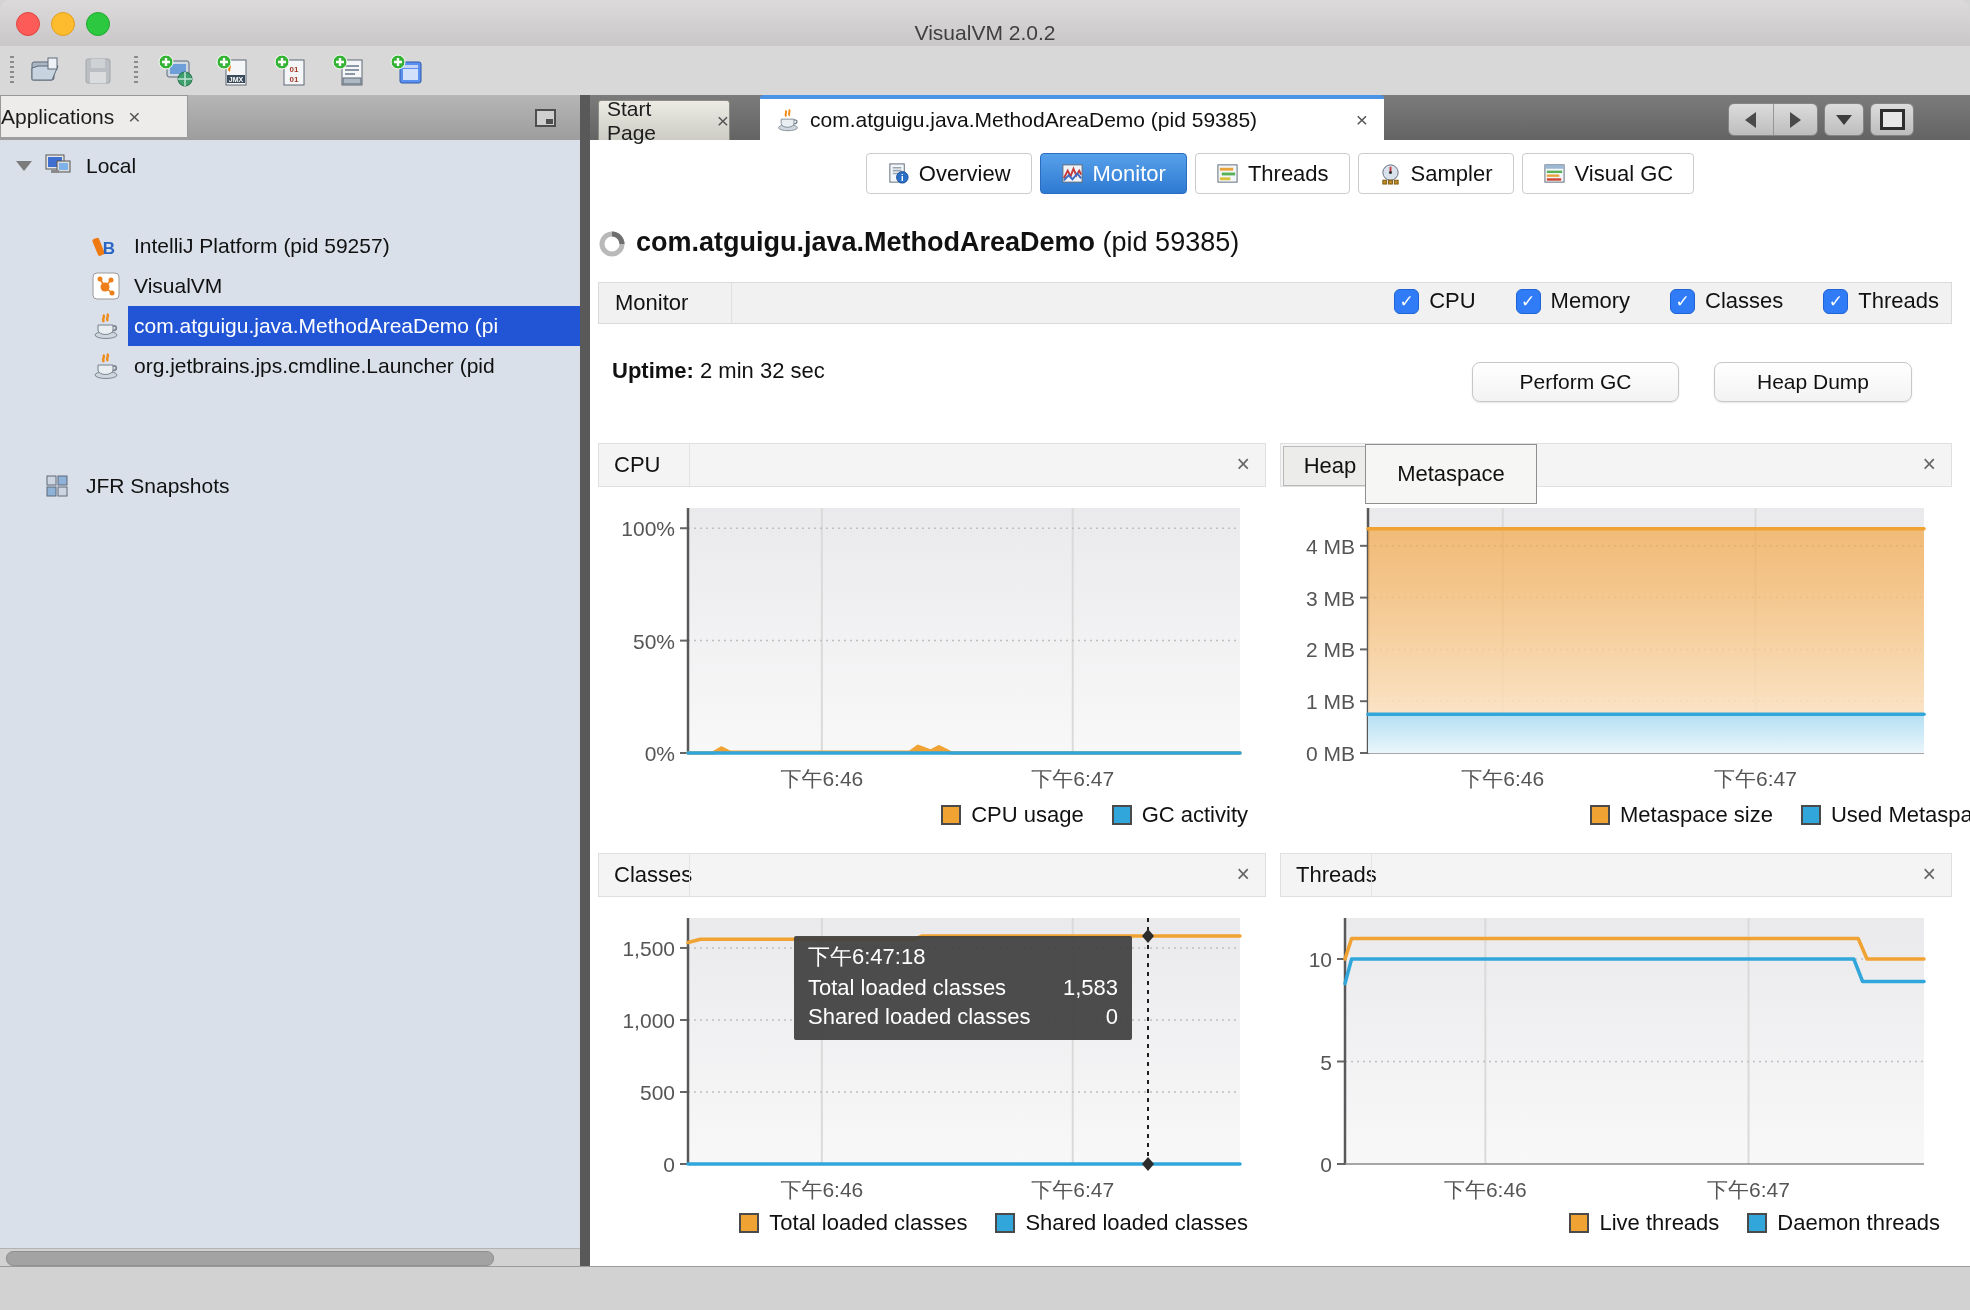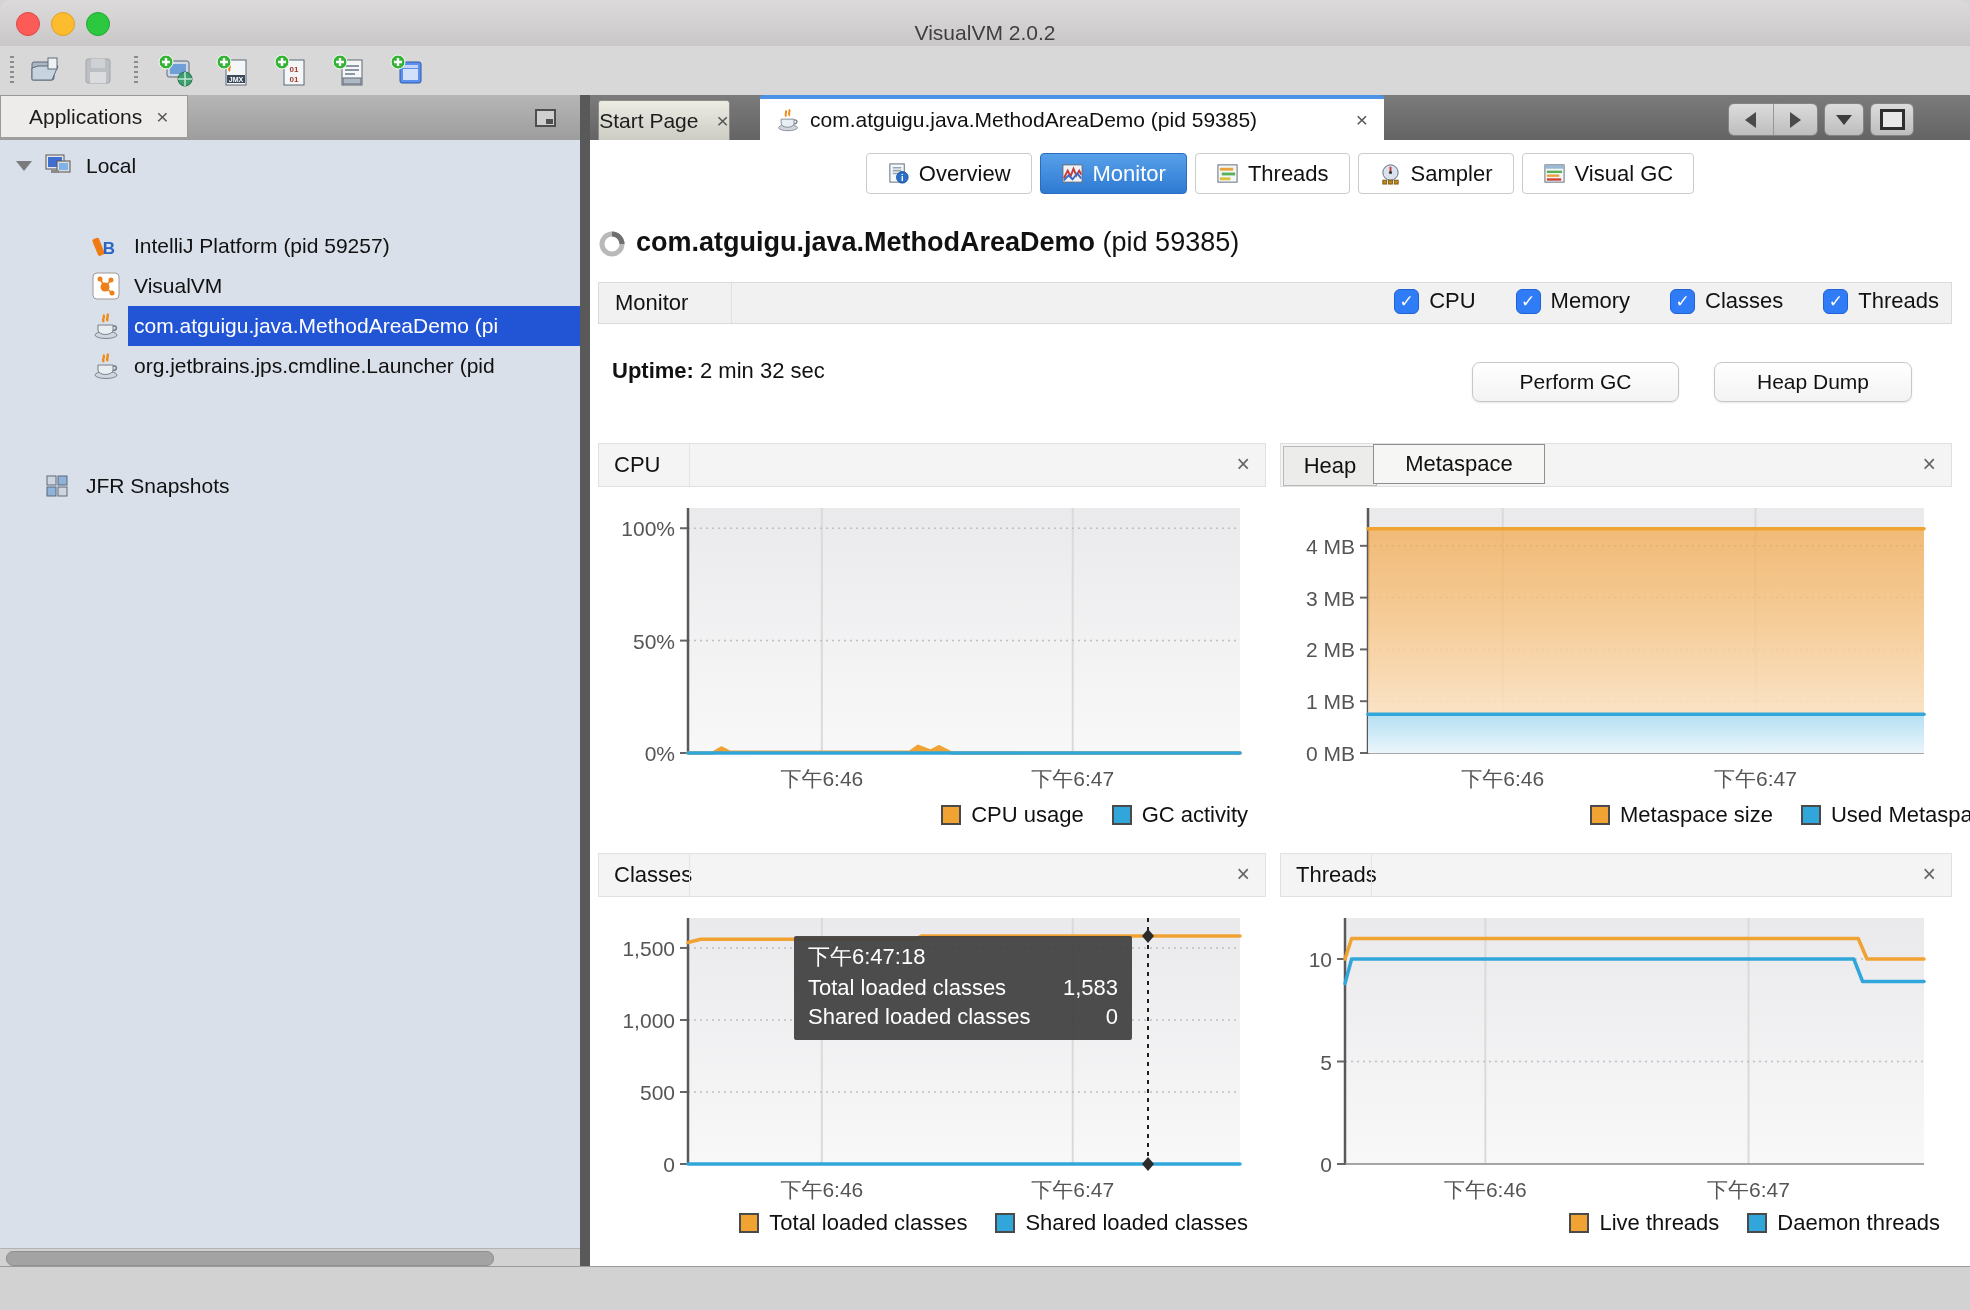--- a/index.html
+++ b/index.html
@@ -23,21 +23,21 @@
     border-bottom:1px solid #9e9e9e;}
   .grip{top:10px;width:4px;height:28px;
     background:repeating-linear-gradient(#8b8b8b 0 2px,transparent 2px 5px);}
   .tbtn{top:6px;width:40px;height:38px;display:flex;align-items:center;justify-content:center;}
 
   
   .side-header{left:0;top:95px;width:580px;height:45px;
     background:linear-gradient(#b6b6b6,#9d9d9d);border-bottom:1px solid #8a8a8a;}
   .side-tab{left:3px;top:3px;width:188px;height:42px;background:#edecea;
     border:1px solid #98989a;border-bottom:none;display:flex;align-items:center;
-    gap:14px;padding-left:28px;box-sizing:border-box;font-size:21px;color:#1c1c1c;}
+    gap:14px;padding-left:0;box-sizing:border-box;font-size:21px;color:#1c1c1c;}
   .closex{color:#555;font-size:21px;line-height:1;}
   .mini-btn{left:533px;top:11px;width:24px;height:24px;display:flex;align-items:center;justify-content:center;}
   .mini-ic{width:17px;height:14px;border:2px solid #4e4e4e;position:relative;background:#cfcfcf;}
   .mini-ic::after{content:"";position:absolute;right:1px;bottom:1px;width:7px;height:5px;background:#4e4e4e;}
   .tree{left:0;top:140px;width:580px;height:1108px;background:#d9e0ea;overflow:hidden;}
   .trow{position:absolute;left:0;width:580px;height:40px;font-size:21px;color:#111;}
   .tri{position:absolute;left:16px;top:15px;width:0;height:0;
     border-left:8px solid transparent;border-right:8px solid transparent;border-top:10px solid #7b7b7b;}
   .ticon{position:absolute;top:6px;}
   .tlabel{position:absolute;top:8px;white-space:nowrap;}
@@ -45,21 +45,21 @@
   .sel .tlabel{color:#fff;}
   .side-scroll{left:0;top:1248px;width:580px;height:18px;background:#d2d2d2;border-top:1px solid #b3b3b3;}
   .thumb{left:6px;top:2px;width:486px;height:13px;border-radius:7px;background:#a3a3a3;border:1px solid #909090;}
   .divider{left:580px;top:95px;width:10px;height:1171px;background:#595959;}
 
   
   .tabstrip{left:590px;top:95px;width:1380px;height:45px;background:linear-gradient(#7b7b7b,#646464);}
   .tab-inactive{position:absolute;left:8px;top:5px;width:132px;height:40px;
     background:linear-gradient(#edece4,#cdccc4);border:1px solid #8d8d85;border-bottom:none;
     border-radius:3px 3px 0 0;display:flex;align-items:center;gap:18px;justify-content:center;
-    font-size:21px;color:#1d1d1d;box-sizing:border-box;}
+    font-size:21px;color:#1d1d1d;box-sizing:border-box;padding-left:8px;}
   .tab-active{position:absolute;left:170px;top:0px;width:624px;height:45px;background:#fff;
     border-top:4px solid #4b93e6;border-radius:4px 4px 0 0;display:flex;align-items:center;
     gap:10px;padding:0 16px;box-sizing:border-box;font-size:21px;color:#111;}
   .navgrp{position:absolute;left:1138px;top:8px;width:88px;height:31px;display:flex;
     background:linear-gradient(#dcdcdc,#bdbdbd);border:1px solid #848484;border-radius:6px;overflow:hidden;}
   .navcell{flex:1;display:flex;align-items:center;justify-content:center;}
   .navcell+.navcell{border-left:1px solid #969696;}
   .arrow-l{width:0;height:0;border-top:8px solid transparent;border-bottom:8px solid transparent;border-right:11px solid #4a4a4a;}
   .arrow-r{width:0;height:0;border-top:8px solid transparent;border-bottom:8px solid transparent;border-left:11px solid #4a4a4a;}
   .sqbtn{position:absolute;top:8px;height:31px;background:linear-gradient(#dcdcdc,#bdbdbd);
@@ -94,21 +94,21 @@
     box-shadow:0 1px 2px rgba(0,0,0,0.10);}
 
   
   .phead{background:#f4f4f4;border:1px solid #e0e0e0;box-sizing:border-box;}
   .ptitle{position:absolute;left:15px;top:8px;font-size:22px;color:#111;}
   .pclose{position:absolute;right:15px;top:7px;font-size:23px;color:#666;}
   .phead .vline{position:absolute;left:90px;top:0;bottom:0;width:1px;background:#e4e4e4;}
   .mtab{position:absolute;box-sizing:border-box;font-size:22px;color:#111;
     display:flex;align-items:center;justify-content:center;}
   .mtab.heap{left:2px;top:2px;width:94px;height:40px;background:#ececeb;border:1px solid #b9b9b9;}
-  .mtab.meta{left:92px;top:0px;width:172px;height:40px;background:#f6f6f5;border:1px solid #8f8f8f;}
+  .mtab.meta{left:84px;top:0px;width:172px;height:60px;background:#f6f6f5;border:1px solid #8f8f8f;}
   .legend{display:flex;justify-content:flex-end;gap:28px;align-items:center;font-size:22px;color:#111;}
   .chipbx{width:20px;height:20px;border:2px solid #4a4a4a;box-sizing:border-box;}
   .chip-o{background:#f0a232;}
   .chip-b{background:#31a6db;}
   .legend .item{display:flex;gap:10px;align-items:center;}
 
   
   .tooltip{left:794px;top:936px;width:338px;height:104px;background:rgba(64,64,64,0.93);
     border-radius:2px;color:#fff;font-size:22px;padding:6px 14px;box-sizing:border-box;z-index:5;}
   .tt-row{display:flex;justify-content:space-between;margin-top:3px;}

